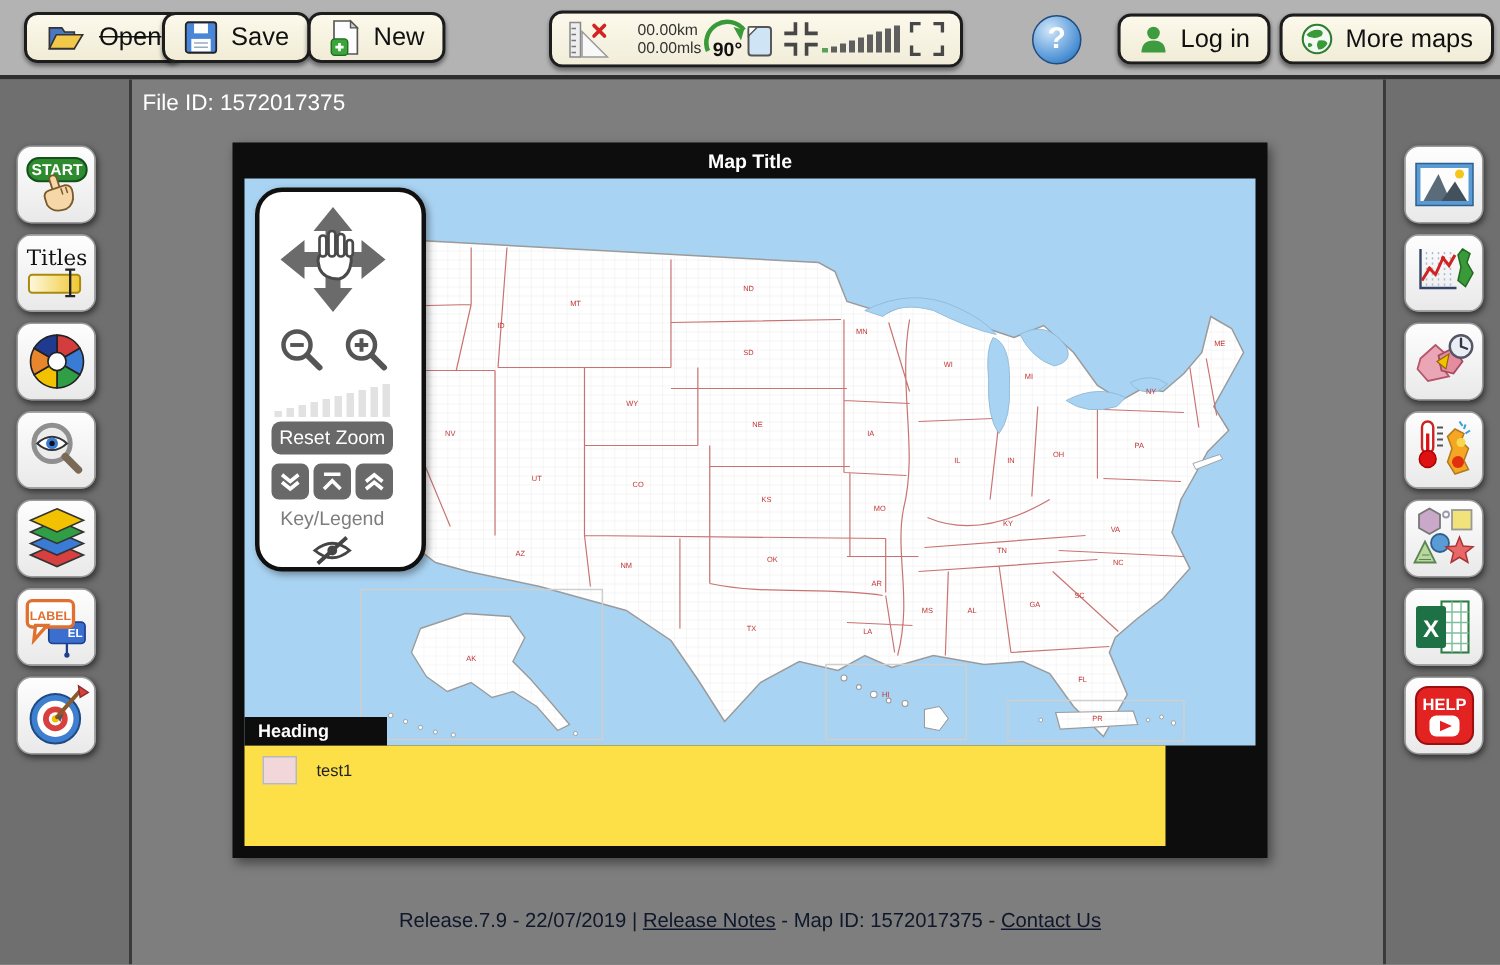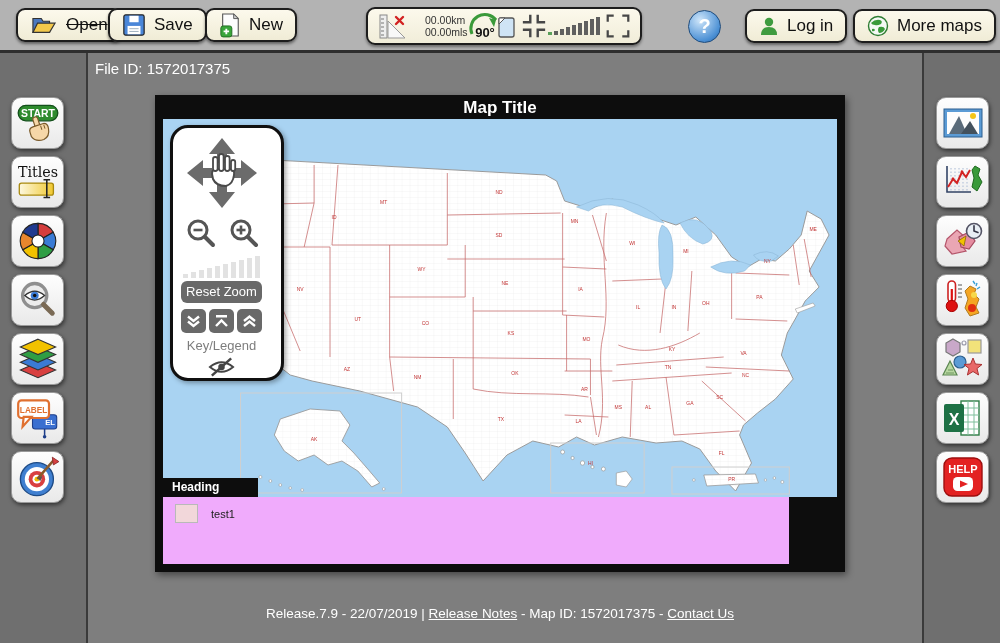--- a/index.html
+++ b/index.html
@@ -33,46 +33,46 @@
         background:linear-gradient(#fefefe,#e9e9e9);box-shadow:1px 2px 4px rgba(0,0,0,.55);
         display:flex;align-items:center;justify-content:center;padding:0;cursor:pointer;}
   .tool svg{width:44px;height:44px;display:block;}
   .tool.l{left:11px;} .tool.r{right:11px;}
 
   
   .file-id{position:absolute;left:95px;top:60px;color:#fff;font-size:15px;}
   .map-frame{position:absolute;left:155px;top:95px;width:690px;height:477px;background:#0d0d0d;
              box-shadow:2px 3px 7px rgba(0,0,0,.45);}
   .map-title{position:absolute;left:8px;right:8px;top:3px;height:20px;color:#fff;text-align:center;
-             font-weight:bold;font-size:17px;line-height:20px;}
+             font-weight:bold;font-size:13px;line-height:20px;}
   .map-canvas{position:absolute;left:8px;top:24px;width:674px;height:378px;background:#a9d3f2;overflow:hidden;}
   .map-canvas > svg{position:absolute;left:0;top:0;width:674px;height:378px;}
   .legend-tab{position:absolute;left:8px;top:383px;width:86px;height:19px;background:#0d0d0d;
               color:#fff;font-weight:bold;font-size:12px;line-height:18px;padding-left:9px;z-index:3;}
-  .legend-area{position:absolute;left:8px;top:402px;width:614px;height:67px;background:#f0abfc;padding-left:12px;}
+  .legend-area{position:absolute;left:8px;top:402px;width:614px;height:67px;background:#fde047;}
   .legend-item{position:absolute;left:12px;top:7px;display:flex;align-items:center;gap:13px;}
   .legend-swatch{width:21px;height:17px;border:1px solid #b9b9b9;cursor:pointer;}
   .legend-label{font-size:11px;color:#222;}
 
   
   .nav-panel{position:absolute;left:7px;top:6px;width:97px;height:250px;background:#fff;
              border:3px solid #101010;border-radius:18px;box-shadow:2px 2px 5px rgba(0,0,0,.35);z-index:5;padding-left:11px;}
   .pan-cluster{position:absolute;left:12px;top:8px;}
   .zoom-out-btn{position:absolute;left:13px;top:90px;cursor:pointer;}
   .zoom-in-btn{position:absolute;left:56px;top:90px;cursor:pointer;}
   .zoom-bars{position:absolute;left:9px;top:126px;}
   .reset-zoom{position:absolute;left:8px;top:153px;width:81px;height:22px;background:#696969;
               border-radius:6px;color:#fff;font-size:13px;text-align:center;line-height:22px;cursor:pointer;}
   .sq-btn{position:absolute;top:181px;width:25px;height:24px;background:#696969;border-radius:5px;
           display:flex;align-items:center;justify-content:center;cursor:pointer;}
   .key-legend{position:absolute;left:0;width:97px;top:210px;text-align:center;color:#7d7d7d;font-size:13px;}
   .eye-toggle{position:absolute;left:35px;top:228px;cursor:pointer;}
 
   
-  .footer{position:absolute;left:0;right:0;top:606px;text-align:center;font-size:13.5px;color:#ffffff;}
+  .footer{position:absolute;left:0;right:0;top:606px;text-align:center;font-size:13.5px;color:#0f172a;}
   .footer .lnk{text-decoration:underline;cursor:pointer;}
 
   #state-labels text{font-size:5px;fill:#c23434;text-anchor:middle;
                      font-family:"Liberation Sans",sans-serif;}
   .serif{font-family:"DejaVu Serif","Liberation Serif",serif;}
   button{font-family:inherit;}
 </style>
 </head>
 <body>
 

